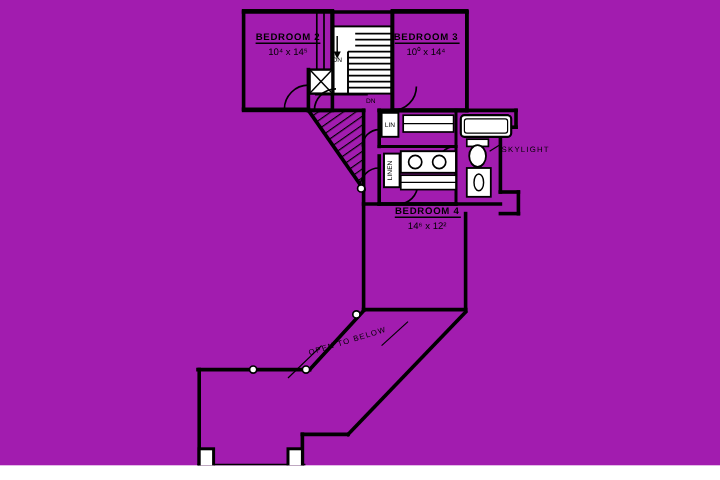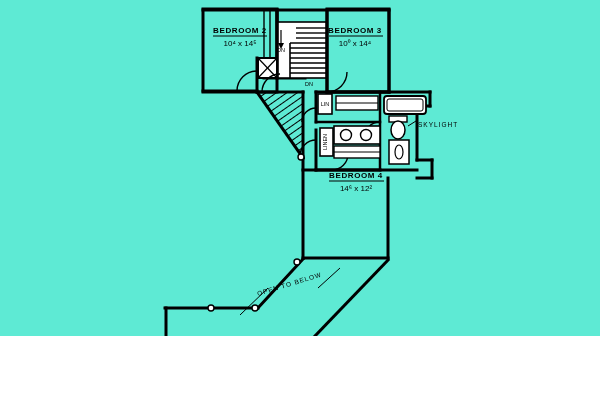--- a/index.html
+++ b/index.html
@@ -3,22 +3,22 @@
 <meta charset="utf-8">
 <style>
   html, body {
     margin: 0;
     padding: 0;
     background: #ffffff;
   }
   #canvas {
     position: relative;
     width: 600px;
-    height: 336px;
-    background: #5eead4;
+    height: 388px;
+    background: #a21caf;
     overflow: hidden;
     font-family: "Liberation Sans", sans-serif;
   }
   #plan-svg {
     position: absolute;
     left: 0;
     top: 0;
     width: 600px;
     height: 400px;
   }

